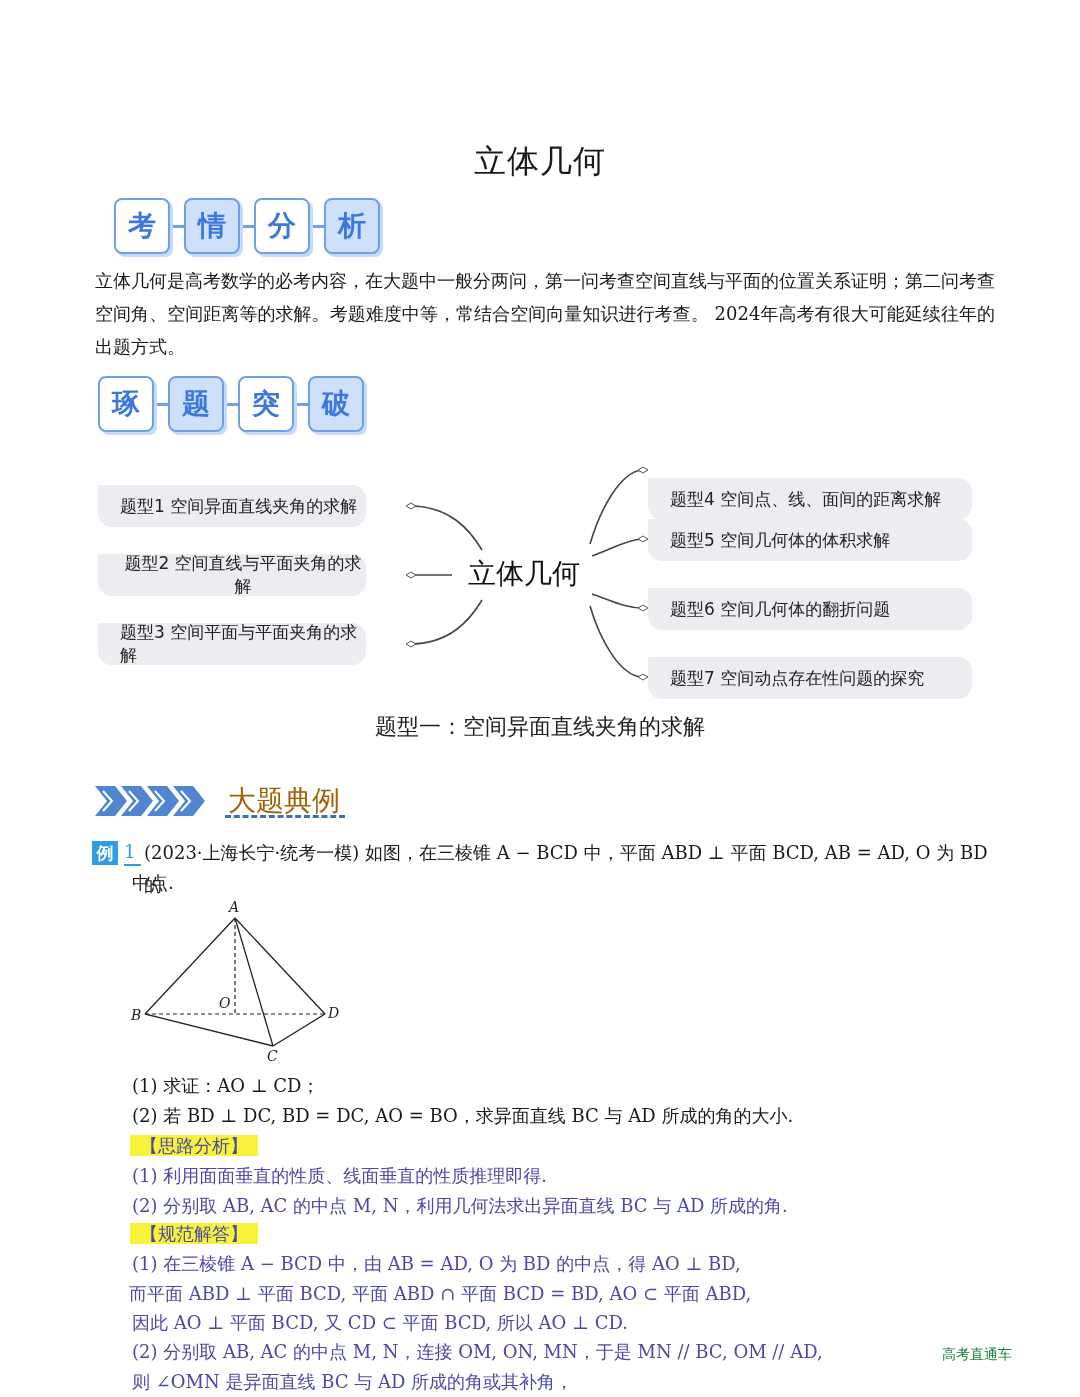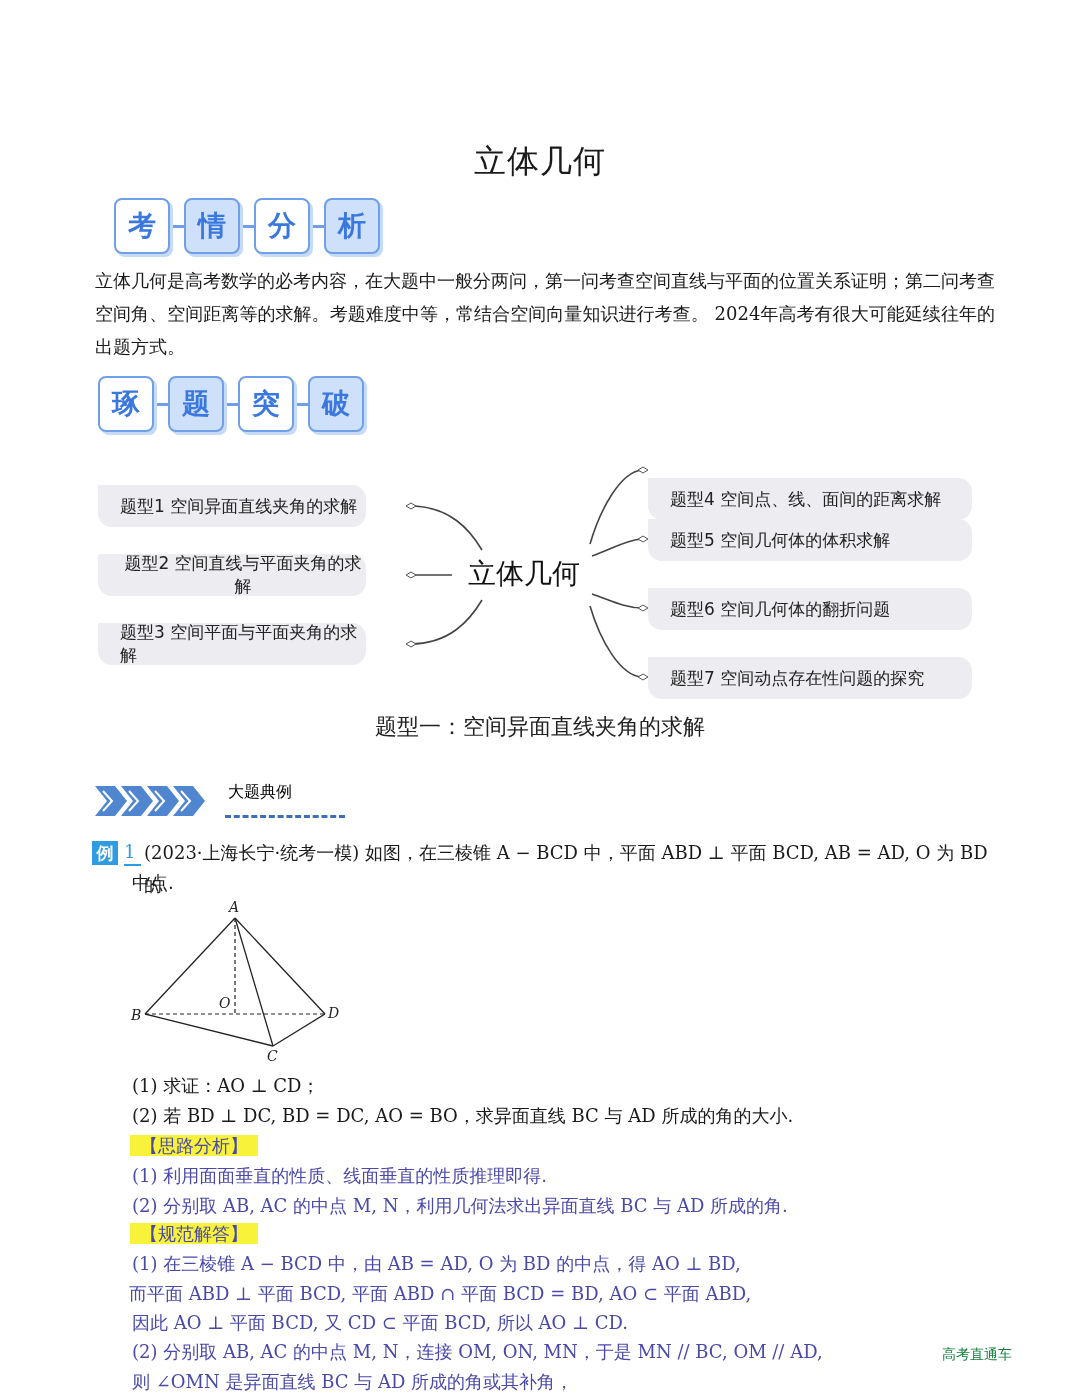--- a/index.html
+++ b/index.html
@@ -17,21 +17,21 @@
   .badge-link { width:14px; height:3px; background:#6f9fe6; }
   .para { left:95px; width:900px; top:264px; font-size:18px; line-height:33px; text-align:justify; }
   
   .mm-box { background:#ececf1; border-radius:0 14px 14px 14px; height:42px; display:flex; align-items:center;
             font-family:"DejaVu Sans", sans-serif; font-size:17px; color:#222; padding-left:22px; box-sizing:border-box; }
   .mm-left { left:98px; width:268px; }
   .mm-right { left:648px; width:324px; }
   .mm-center { left:468px; top:555px; font-family:"DejaVu Sans", sans-serif; font-size:28px; color:#111; }
   .type-heading { left:0; width:1080px; top:712px; text-align:center; font-family:"DejaVu Sans", sans-serif;
                   font-size:22px; font-weight:normal; color:#222; }
-  .sec-label { left:228px; top:782px; font-family:"DejaVu Sans", sans-serif; font-size:16px; color:#000000; }
+  .sec-label { left:228px; top:782px; font-family:"DejaVu Sans", sans-serif; font-size:28px; color:#a16207; }
   .sec-dash { left:225px; top:815px; width:120px; height:0; border-top:3px dashed #3d6fb4; }
   .body-text { font-size:18px; line-height:32px; }
   .ex-badge { left:92px; top:841px; width:26px; height:24px; background:#2f9be0; color:#fff; font-family:"DejaVu Sans", sans-serif;
               font-weight:bold; font-size:17px; display:flex; align-items:center; justify-content:center; }
   .ex-num { left:124px; top:840px; font-size:18px; color:#2f9be0; border-bottom:2px solid #2f9be0; padding:0 6px 0 0; line-height:24px;}
   .blue { color:#4a49a8; }
   .hl { background:#f8f33a; color:#4a49a8; padding:0 10px; }
   .watermark { left:942px; top:1346px; font-family:Liberation Serif, serif; font-size:14px; color:#15803d; }
 </style>
 </head>

